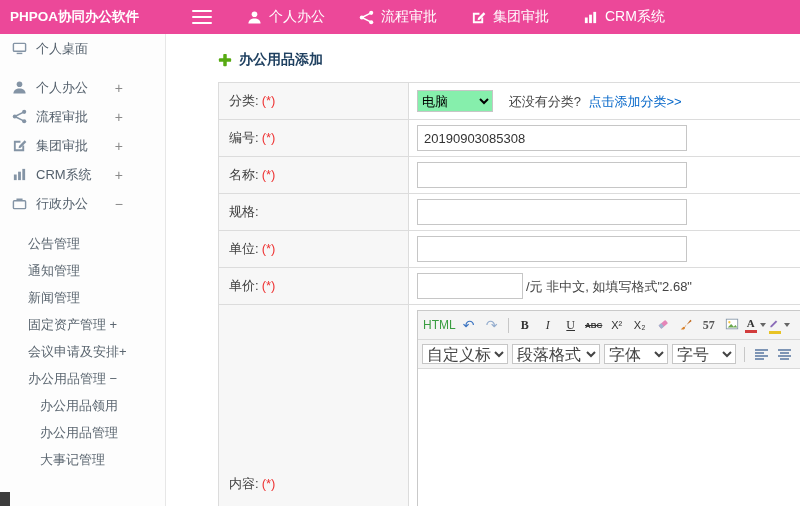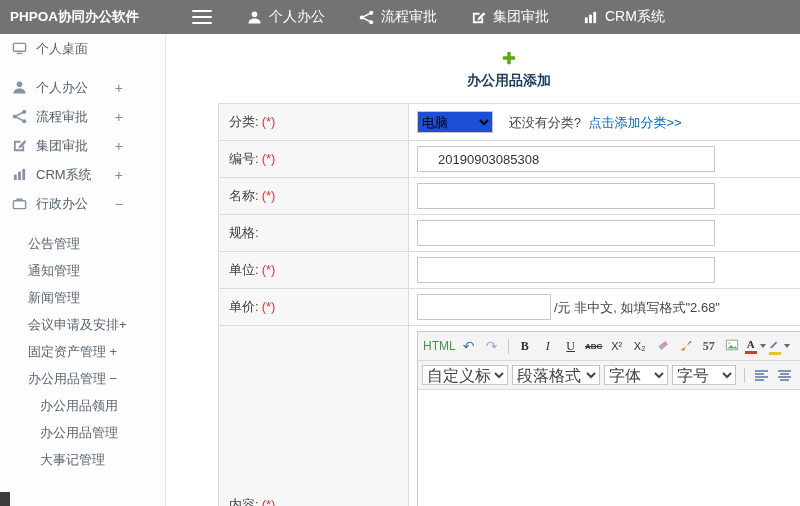--- a/index.html
+++ b/index.html
@@ -1,20 +1,20 @@
 <!DOCTYPE html>
 <html><head>
 <meta charset="utf-8">
 <style>
   html,body{margin:0;padding:0;}
   body{width:800px;height:506px;overflow:hidden;background:#fff;
        font-family:"Liberation Sans","DejaVu Sans",sans-serif;font-size:13px;color:#333;position:relative;}
 
   
-  .topbar{height:34px;background:#737373;display:flex;align-items:center;}
+  .topbar{height:34px;background:#ec4899;display:flex;align-items:center;}
   .logo{width:166px;box-sizing:border-box;padding-left:10px;color:#fff;font-weight:bold;font-size:13.5px;white-space:nowrap;}
   .hamburger{margin-left:26px;width:20px;height:14px;display:flex;flex-direction:column;justify-content:space-between;cursor:pointer;}
   .hamburger b{height:2px;background:#fff;border-radius:1px;}
   .topnav{display:flex;margin-left:18px;height:34px;}
   .nav-item{display:flex;align-items:center;gap:7px;padding:0 17px;color:#fff;font-size:14px;cursor:pointer;white-space:nowrap;}
   .nicon{width:15px;height:15px;color:#fff;display:inline-flex;}
   .nicon svg{width:15px;height:15px;}
   .tcaret{width:0;height:0;border-left:5px solid transparent;border-right:5px solid transparent;border-top:6px solid #fff;margin-left:4px;}
 
   
@@ -28,32 +28,32 @@
   .sicon svg{width:15px;height:15px;}
   .slabel{font-size:13px;}
   .expander{margin-left:auto;margin-right:30px;color:#8a8a8a;font-size:14px;line-height:1;}
   .side-group{margin-top:8px;}
   .side-sub{display:flex;align-items:flex-end;height:27px;padding-left:28px;cursor:pointer;color:#5b6670;}
   .side-subsub{padding-left:40px;}
   .scroll-thumb{position:absolute;left:0;bottom:0;width:10px;height:14px;background:#3c3c3c;}
 
   
   .main{flex:1;overflow:hidden;background:#fff;}
-  .page-title{display:flex;align-items:center;gap:7px;margin:17px 0 13px 52px;flex-direction:column;}
+  .page-title{display:flex;align-items:center;gap:7px;margin:17px 0 13px 52px;}
   .plus-icon{width:14px;height:14px;display:inline-flex;}
   .title-text{font-weight:bold;font-size:14px;color:#1f4060;}
 
   table.form{border-collapse:collapse;margin-left:52px;width:680px;table-layout:fixed;}
   td{border:1px solid #dcdcdc;}
   td.lbl{background:#f7f7f7;padding:9px 10px;font-size:13px;color:#404040;vertical-align:middle;}
   td.fld{background:#fff;padding:5px 8px;vertical-align:middle;}
   .req{color:#ee3333;font-style:normal;margin-left:3px;}
-  input.txt{width:256px;height:20px;border:1px solid #c6c6c6;font-size:13px;padding:2px 20px;color:#333;font-family:inherit;}
+  input.txt{width:256px;height:20px;border:1px solid #c6c6c6;font-size:13px;padding:2px 6px;color:#333;font-family:inherit;}
   input.price{width:92px;}
-  select.cat{width:76px;height:22px;font-size:13px;border:1px solid #c6c6c6;background:#1d4ed8;}
+  select.cat{width:76px;height:22px;font-size:13px;border:1px solid #c6c6c6;background:#86efac;}
   .hint{margin-left:12px;color:#444;}
   .addlink{color:#0667c9;cursor:pointer;margin-left:4px;}
   .suffix{margin-left:3px;color:#444;}
 
   
   .editor{border:1px solid #c9c9c9;width:474px;background:#fff;}
   .tb{display:flex;align-items:center;padding:2px 4px;background:#f4f4f4;border-bottom:1px solid #d9d9d9;height:24px;gap:1px;}
   .tbtn{min-width:22px;height:20px;display:inline-flex;align-items:center;justify-content:center;font-size:12px;color:#333;cursor:pointer;border-radius:2px;padding:0 1px;box-sizing:border-box;}
   .sep{width:1px;height:15px;background:#c7c7c7;margin:0 4px;}
   .tbtn.src{font-size:12px;font-weight:normal;color:#3a9d41;}
@@ -203,24 +203,24 @@
       <div class="side-sub">
           <span>公告管理</span>
         </div>
       <div class="side-sub">
           <span>通知管理</span>
         </div>
       <div class="side-sub">
           <span>新闻管理</span>
         </div>
       <div class="side-sub">
+          <span>固定资产管理 +</span>
+        </div>
+      <div class="side-sub">
           <span>会议申请及安排+</span>
-        </div>
-      <div class="side-sub">
-          <span>固定资产管理 +</span>
         </div>
       <div class="side-sub">
           <span>办公用品管理 −</span>
         </div>
       <div class="side-sub side-subsub">
           <span>办公用品领用</span>
         </div>
       <div class="side-sub side-subsub">
           <span>办公用品管理</span>
         </div>

